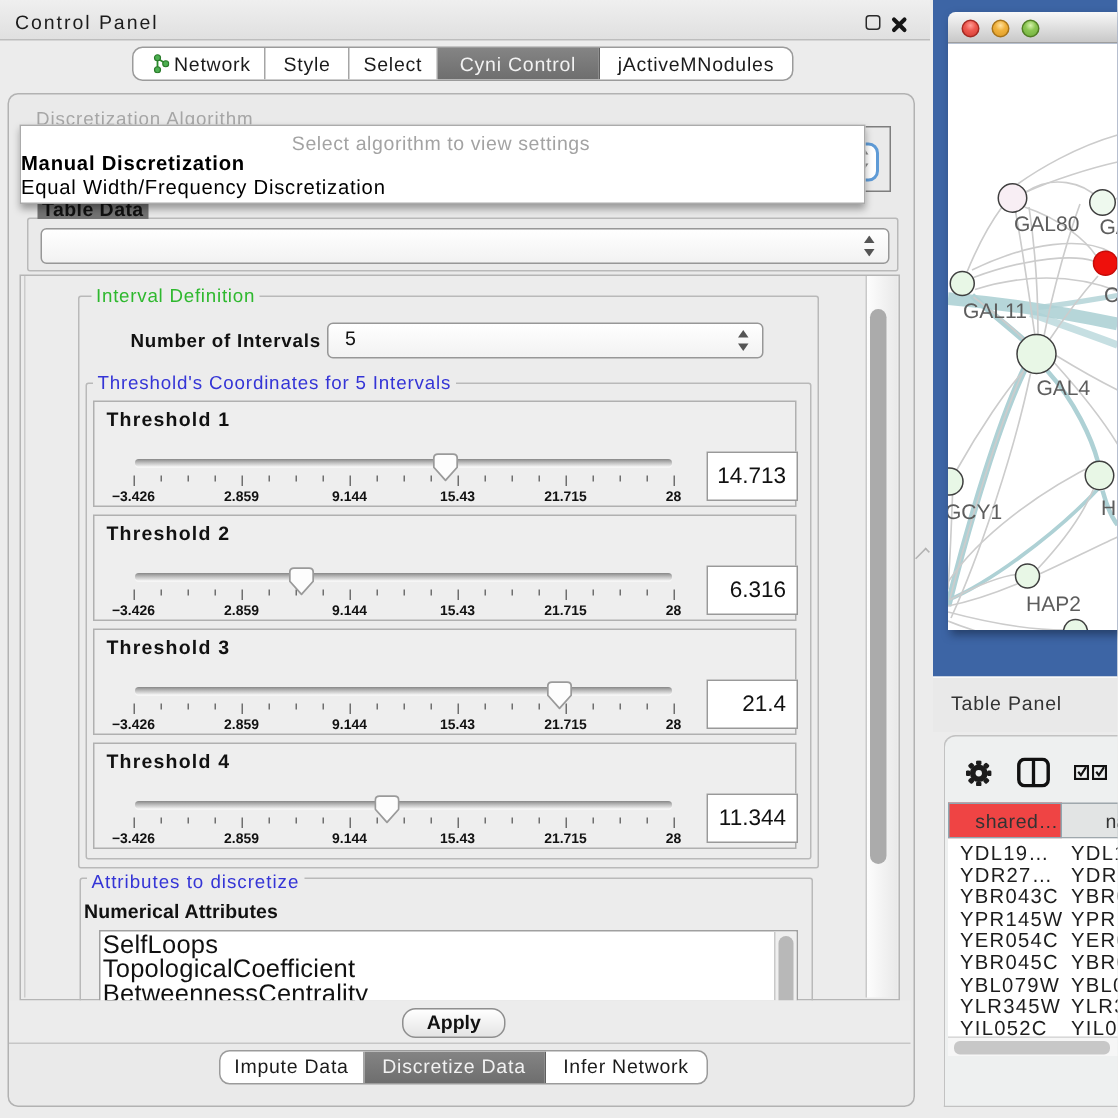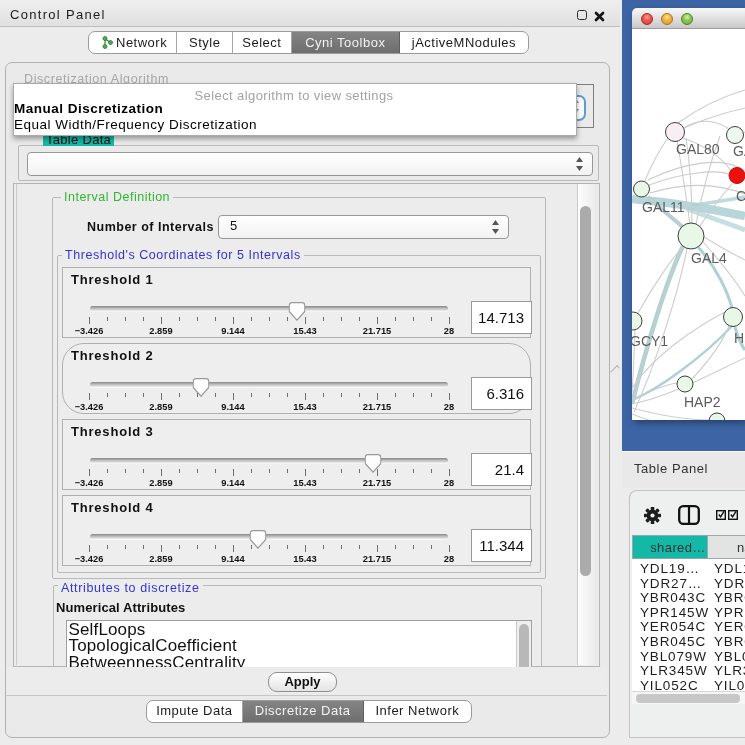--- a/index.html
+++ b/index.html
@@ -48,40 +48,40 @@
     <svg width="12" height="13" viewBox="0 0 12 13" style="margin-right:3px;">
       <line x1="4" y1="3" x2="4" y2="10" stroke="#2c8a2c" stroke-width="1.2"></line>
       <line x1="4" y1="3" x2="9" y2="6" stroke="#2c8a2c" stroke-width="1.2"></line>
       <circle cx="4" cy="2.5" r="2" fill="#4caf50" stroke="#2a7a2a" stroke-width="0.8"></circle>
       <circle cx="4" cy="10.5" r="2" fill="#4caf50" stroke="#2a7a2a" stroke-width="0.8"></circle>
       <circle cx="9.5" cy="6.5" r="2" fill="#4caf50" stroke="#2a7a2a" stroke-width="0.8"></circle>
     </svg>
     Network</div>
   <div style="width:55px;text-align:center;">Style</div>
   <div style="width:58px;">Select</div>
-  <div class="sel" style="width:108px;">Cyni Toolbox</div>
+  <div class="sel" style="width:108px;">Cyni Control</div>
   <div style="width:129px;">jActiveMNodules</div>
 </div>
 
 <div class="abs" style="left:18px;top:84px;width:574px;height:42px;border:1px solid #7e7e7e;"></div>
 <div class="abs" style="left:24px;top:71.5px;font-size:12.5px;letter-spacing:0.6px;color:#a6a6a6;text-align:center;">Discretization Algorithm</div>
 <div class="abs" style="left:480px;top:95px;width:102px;height:22px;background:#fff;border:2.5px solid #5f9bd6;border-radius:7px;"></div>
 <svg class="abs" style="left:571px;top:97px;" width="9" height="18" viewBox="0 0 9 18">
   <path d="M4.5 1 L8 6 L1 6 Z" fill="#8a8a8a"></path>
     <path d="M4.5 17 L8 12 L1 12 Z" fill="#8a8a8a"></path>
 </svg>
 
 <div class="abs" style="left:13px;top:82.5px;width:562px;height:51px;background:#fff;border:1px solid #ababab;
      box-shadow:0 3px 5px rgba(0,0,0,0.35);z-index:30;"></div>
 <div class="abs" style="left:13px;top:88px;width:562px;text-align:center;font-size:13px;letter-spacing:0.4px;color:#a3a3a3;z-index:31;">Select algorithm to view settings</div>
 <div class="abs" style="left:14px;top:100.5px;font-size:13.5px;letter-spacing:0.5px;font-weight:bold;color:#000;z-index:31;">Manual Discretization</div>
 <div class="abs" style="left:14px;top:116.5px;font-size:13.5px;letter-spacing:0.5px;color:#000;z-index:31;">Equal Width/Frequency Discretization</div>
 
 <div class="grp" style="left:18px;top:145px;width:579px;height:34px;"></div>
-<div class="gtitle" style="left:43px;top:134px;color:#111;background:#14b8a6;letter-spacing:0.3px;font-size:13px;">Table Data</div>
+<div class="gtitle" style="left:25px;top:134px;color:#111;background:#737373;letter-spacing:0.3px;font-size:13px;font-weight:bold;">Table Data</div>
 <div class="combo" style="left:27px;top:152px;width:564px;height:22px;">
   <svg class="arrows" viewBox="0 0 9 14">
       <path d="M4.5 0 L8 5 L1 5 Z" fill="#555"></path>
       <path d="M4.5 14 L8 9 L1 9 Z" fill="#555"></path>
     </svg>
 </div>
 
 <div class="abs" style="left:13px;top:183px;width:585px;height:482px;border:1px solid #b5b5b5;background:#ececec;overflow:hidden;">
 </div>
 
@@ -134,21 +134,21 @@
       <div class="ticklab" style="left:98px;top:57.5px;">2.859</div>
       <div class="ticklab" style="left:170px;top:57.5px;">9.144</div>
       <div class="ticklab" style="left:242px;top:57.5px;">15.43</div>
       <div class="ticklab" style="left:314px;top:57.5px;">21.715</div>
       <div class="ticklab" style="left:386px;top:57.5px;">28</div>
       <svg class="thumb" style="left:233.7910010819067px;top:34px;" width="17" height="19" viewBox="0 0 17 19">
         <path d="M3.5 0.7 L13.5 0.7 Q16.3 0.7 16.3 3.5 L16.3 9.5 L8.5 18.2 L0.7 9.5 L0.7 3.5 Q0.7 0.7 3.5 0.7 Z" fill="#fdfdfd" stroke="#9a9a9a" stroke-width="1.2"></path>
       </svg>
       <div class="vbox" style="left:408px;top:33px;line-height:31px;">14.713</div>
     </div>
-    <div class="tbox" style="top:343px;border-radius:22px;">
+    <div class="tbox" style="top:343px;">
       <div class="thlabel">Threshold 2</div>
       <div class="track" style="left:27px;top:38px;width:358px;"></div>
       <div class="tick" style="left:26px;top:48.5px;height:7px;"></div>
       <div class="tick" style="left:44px;top:48.5px;height:4px;"></div>
       <div class="tick" style="left:62px;top:48.5px;height:4px;"></div>
       <div class="tick" style="left:80px;top:48.5px;height:4px;"></div>
       <div class="tick" style="left:98px;top:48.5px;height:7px;"></div>
       <div class="tick" style="left:116px;top:48.5px;height:4px;"></div>
       <div class="tick" style="left:134px;top:48.5px;height:4px;"></div>
       <div class="tick" style="left:152px;top:48.5px;height:4px;"></div>
@@ -365,21 +365,21 @@
     <rect x="1.2" y="1.2" width="19.6" height="17.6" rx="4" fill="none" stroke="#111" stroke-width="2.3"></rect>
     <line x1="11" y1="1.2" x2="11" y2="18.8" stroke="#111" stroke-width="2.2"></line>
   </svg>
   <svg style="position:absolute;left:86px;top:19px;" width="23" height="11" viewBox="0 0 23 11">
     <rect x="0.7" y="0.7" width="8.6" height="8.6" fill="none" stroke="#111" stroke-width="1.4"></rect>
     <path d="M2.8 4.5 L4.6 6.8 L8 1.4" fill="none" stroke="#111" stroke-width="1.4"></path>
     <rect x="12.7" y="0.7" width="8.6" height="8.6" fill="none" stroke="#111" stroke-width="1.4"></rect>
     <path d="M14.8 4.5 L16.6 6.8 L20 1.4" fill="none" stroke="#111" stroke-width="1.4"></path>
   </svg>
 
-  <div style="position:absolute;left:2px;top:44px;width:76px;height:24px;background:#14b8a6;border:1px solid #8fa8b2;box-sizing:border-box;
+  <div style="position:absolute;left:2px;top:44px;width:76px;height:24px;background:#ef4444;border:1px solid #8fa8b2;box-sizing:border-box;
        font-size:13px;letter-spacing:0.4px;color:#333;text-align:center;text-indent:16px;line-height:23px;">shared…</div>
   <div style="position:absolute;left:78px;top:44px;width:38px;height:24px;background:#e2e4e4;border:1px solid #9fa8ad;border-left:none;box-sizing:border-box;
        font-size:13px;color:#333;line-height:23px;padding-left:29px;">na</div>
 
   <div style="position:absolute;left:2px;top:68px;width:114px;height:132px;background:#fff;overflow:hidden;">
     <div class="rowtxt" style="position:absolute;left:8px;top:3px;line-height:14.6px;">YDL19…<br>YDR27…<br>YBR043C<br>YPR145W<br>YER054C<br>YBR045C<br>YBL079W<br>YLR345W<br>YIL052C</div>
     <div class="rowtxt" style="position:absolute;left:82px;top:3px;line-height:14.6px;white-space:nowrap;">YDL194W<br>YDR277C<br>YBR043C<br>YPR145W<br>YER054C<br>YBR045C<br>YBL079W<br>YLR345W<br>YIL052C</div>
   </div>
 
   <div style="position:absolute;left:2px;top:200px;width:114px;height:12px;background:#f6f6f6;border-top:1px solid #d8d8d8;"></div>

